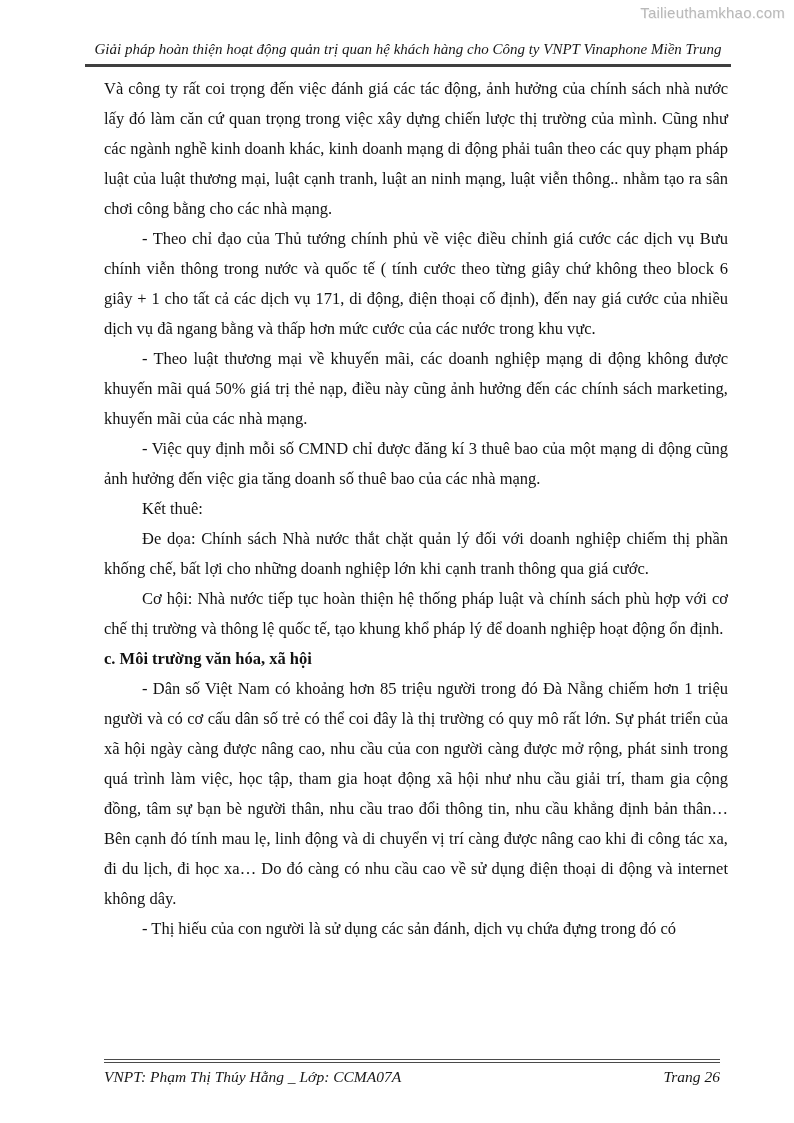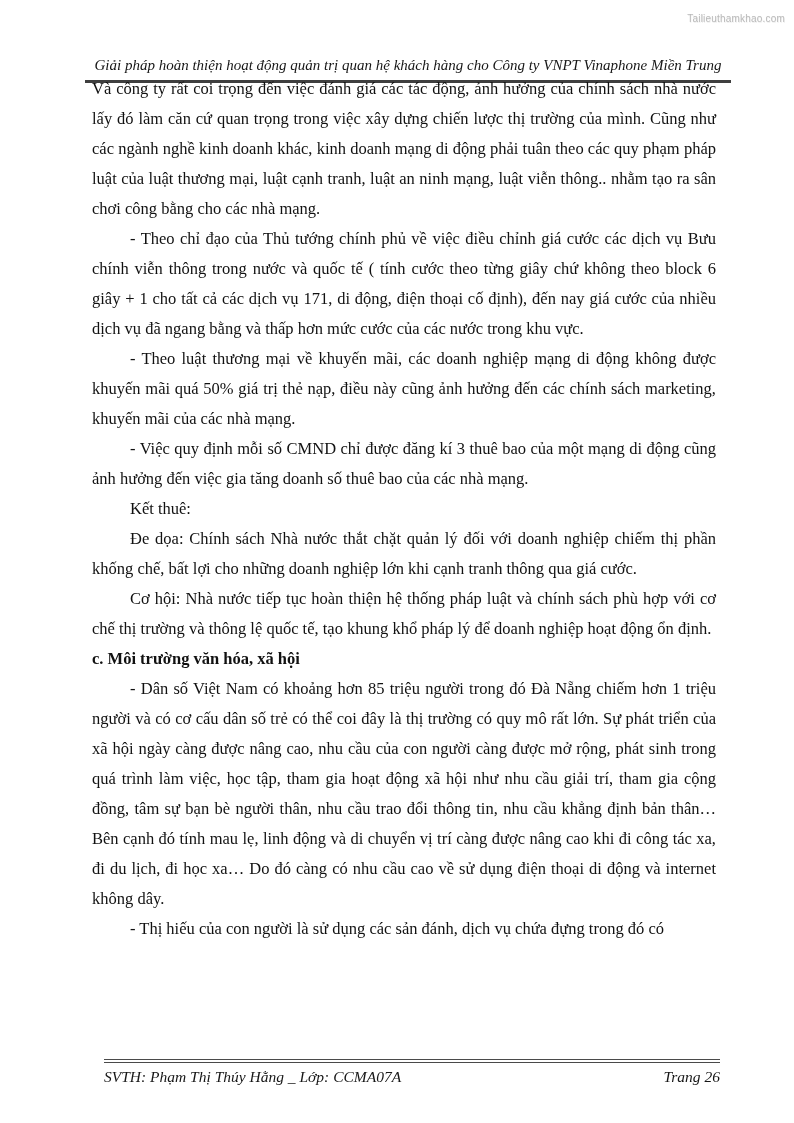--- a/index.html
+++ b/index.html
@@ -11,48 +11,47 @@
     position: relative;
     width: 794px;
     height: 1123px;
     background: #ffffff;
     overflow: hidden;
     font-family: "Liberation Serif", "DejaVu Serif", serif;
     color: #111111;
   }
   .watermark {
     position: absolute;
-    top: 13px;
+    top: 4px;
     right: 9px;
     font-family: "Liberation Sans", "DejaVu Sans", sans-serif;
-    font-size: 10px;
+    font-size: 15px;
     color: #b9b9b9;
     letter-spacing: 0.2px;
     text-shadow: 0.5px 0.5px 0 #efefef;
   }
   .running-header {
     position: absolute;
     top: 41px;
     left: 85px;
     width: 646px;
     text-align: center;
     border-bottom: 3px solid #3f3f3f;
     padding-bottom: 6px;
-    margin-top: 16px;
   }
   .running-title {
     font-style: italic;
     font-size: 15px;
     white-space: nowrap;
     color: #161616;
   }
   .doc-body {
     position: absolute;
     top: 74px;
-    left: 92px;
+    left: 104px;
     width: 624px;
     font-size: 16.5px;
     line-height: 30px;
     text-align: justify;
   }
   .doc-body p {
     margin: 0;
     padding: 0;
   }
   .para-indent {
@@ -95,17 +94,17 @@
     <p class="para-indent">- Việc quy định mỗi số CMND chỉ được đăng kí 3 thuê bao của một mạng di động cũng ảnh hưởng đến việc gia tăng doanh số thuê bao của các nhà mạng.</p>
     <p class="para-indent">Kết thuê:</p>
     <p class="para-indent">Đe dọa: Chính sách Nhà nước thắt chặt quản lý đối với doanh nghiệp chiếm thị phần khống chế, bất lợi cho những doanh nghiệp lớn khi cạnh tranh thông qua giá cước.</p>
     <p class="para-indent">Cơ hội: Nhà nước tiếp tục hoàn thiện hệ thống pháp luật và chính sách phù hợp với cơ chế thị trường và thông lệ quốc tế, tạo khung khổ pháp lý để doanh nghiệp hoạt động ổn định.</p>
     <p class="para-heading">c. Môi trường văn hóa, xã hội</p>
     <p class="para-indent">- Dân số Việt Nam có khoảng hơn 85 triệu người trong đó Đà Nẵng chiếm hơn 1 triệu người và có cơ cấu dân số trẻ có thể coi đây là thị trường có quy mô rất lớn. Sự phát triển của xã hội ngày càng được nâng cao, nhu cầu của con người càng được mở rộng, phát sinh trong quá trình làm việc, học tập, tham gia hoạt động xã hội như nhu cầu giải trí, tham gia cộng đồng, tâm sự bạn bè người thân, nhu cầu trao đổi thông tin, nhu cầu khẳng định bản thân… Bên cạnh đó tính mau lẹ, linh động và di chuyển vị trí càng được nâng cao khi đi công tác xa, đi du lịch, đi học xa… Do đó càng có nhu cầu cao về sử dụng điện thoại di động và internet không dây.</p>
     <p class="para-indent">- Thị hiếu của con người là sử dụng các sản đánh, dịch vụ chứa đựng trong đó có</p>
   </div>
 
   <div class="page-footer">
-    <span>SVTH: Phạm Thị Thúy Hằng _ Lớp: CCMA07A</span>
+    <span>VNPT: Phạm Thị Thúy Hằng _ Lớp: CCMA07A</span>
     <span>Trang 26</span>
   </div>
 
 </div>
 
 </body></html>

